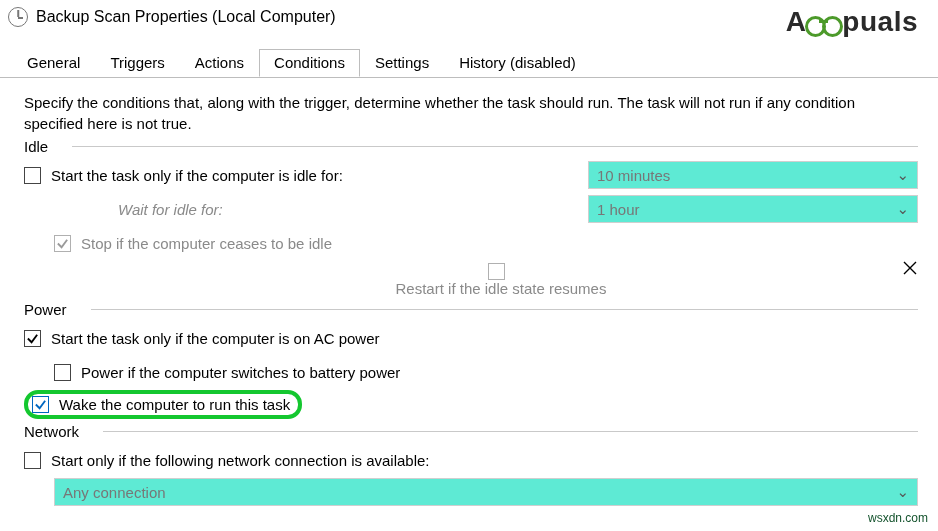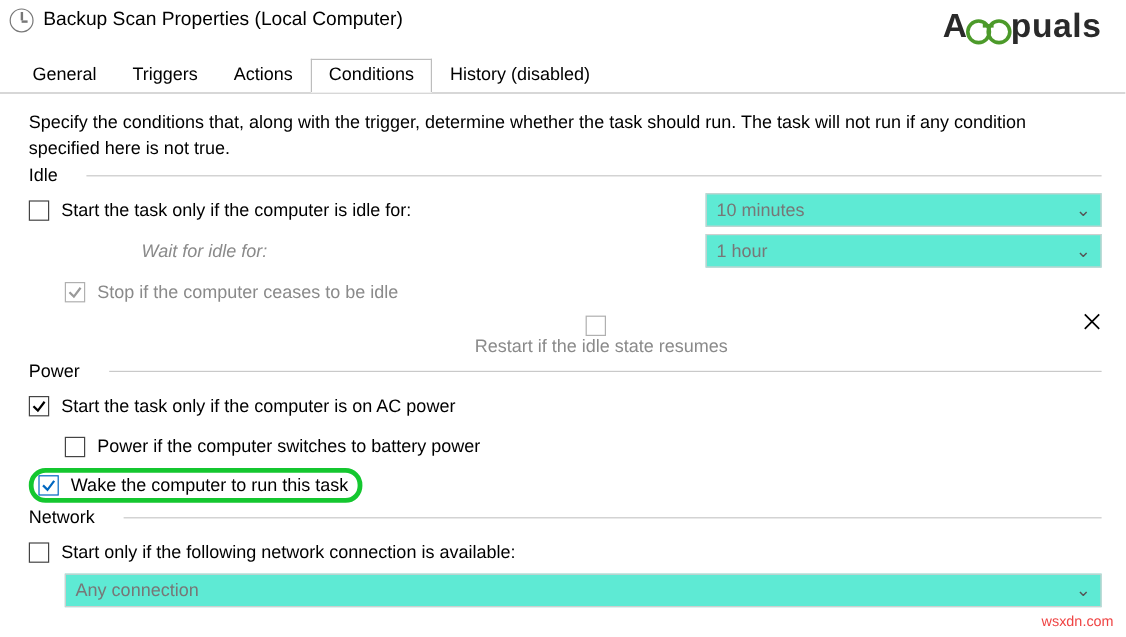--- a/index.html
+++ b/index.html
@@ -162,21 +162,21 @@
       top:8px;
     }
     .watermark .glasses::before { left:-2px; }
     .watermark .glasses::after { right:-2px; }
     .watermark .bridge {
       position:absolute; top:12px; left:12px; width:9px; height:3px; background:#4c9a2a;
     }
     .wm-credit {
       position: absolute;
       right: 10px; bottom: 6px;
-      font-size: 12px; color: #ef4444;
+      font-size: 12px; color: #14532d;
       pointer-events: none;
     }
   </style>
 </head>
 <body>
 
 <div class="titlebar">
   <span class="ticon"></span>
   <span class="titlebar-title">Backup Scan Properties (Local Computer)</span>
 </div>
@@ -192,20 +192,21 @@
       <span class="bridge"></span>
     </span>
   <span>puals</span>
 </div>
 
 <div class="tabstrip">
   <div class="tab">General</div>
   <div class="tab">Triggers</div>
   <div class="tab">Actions</div>
   <div class="tab active">Conditions</div>
+  <div class="tab">Settings</div>
   <div class="tab">History (disabled)</div>
 </div>
 
 <div class="panel">
 
   <div class="intro">Specify the conditions that, along with the trigger, determine whether the task should run.  The task will not run  if any condition specified here is not true.</div>
 
   <div class="fieldset">
     <div class="legend-row">
       <span class="legend-label">Idle</span>

